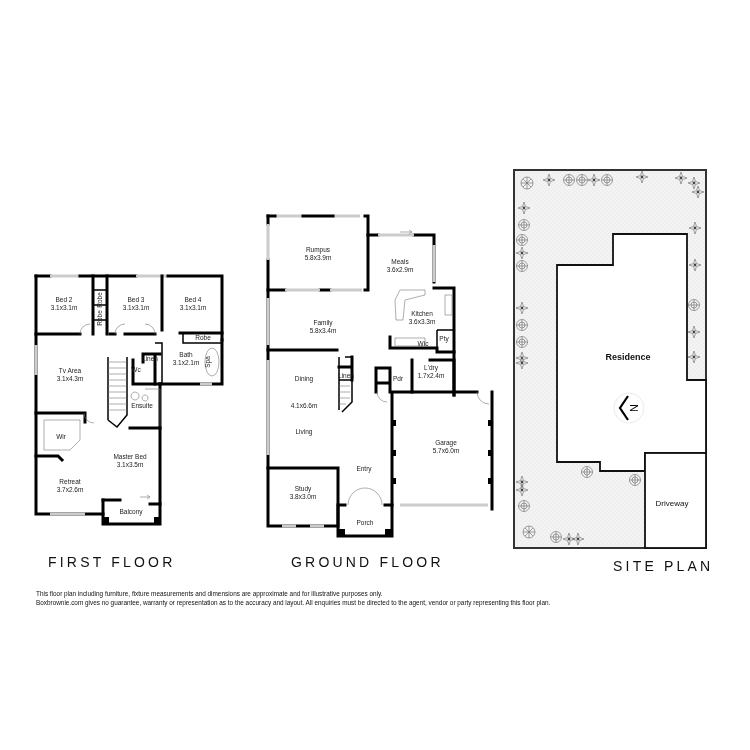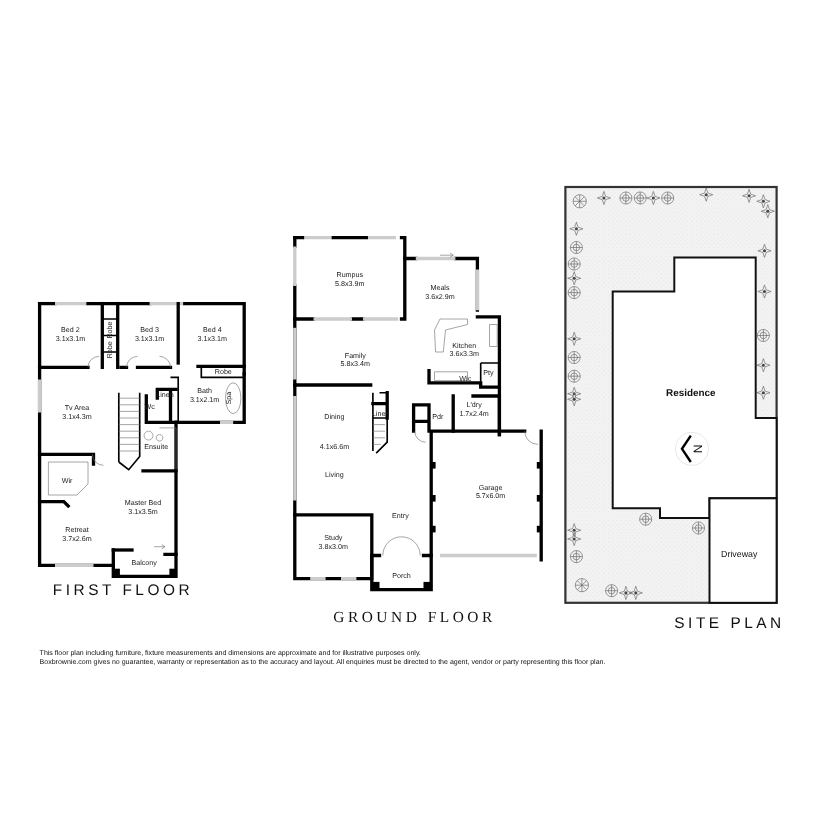--- a/index.html
+++ b/index.html
@@ -231,20 +231,20 @@
       <use href="#treeC" x="522" y="490"></use>
       <use href="#treeB" x="524" y="506"></use>
       <use href="#treeA" x="529" y="532"></use>
       <use href="#treeB" x="556" y="537"></use>
       <use href="#treeC" x="569" y="539"></use>
       <use href="#treeC" x="578" y="539"></use>
     </g>
   </g>
 </svg>
 
-<div class="floor-title" style="left:48px; top:528px;">FIRST FLOOR</div>
-<div class="floor-title" style="left:303px; top:554px;font-family:Liberation Serif, serif;">GROUND FLOOR</div>
+<div class="floor-title" style="left:48px; top:554px;">FIRST FLOOR</div>
+<div class="floor-title" style="left:291px; top:554px;">GROUND FLOOR</div>
 <div class="floor-title" style="left:569px; top:558px;margin-left:44px;">SITE PLAN</div>
 
 <div class="disclaimer">
   <div>This floor plan including furniture, fixture measurements and dimensions are approximate and for illustrative purposes only.</div>
   <div>Boxbrownie.com gives no guarantee, warranty or representation as to the accuracy and layout. All enquiries must be directed to the agent, vendor or party representing this floor plan.</div>
 </div>
 
 </body></html>

